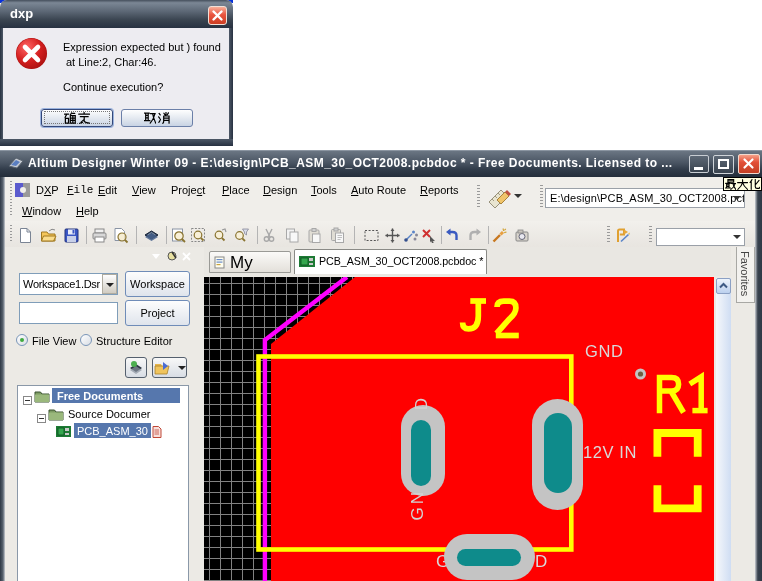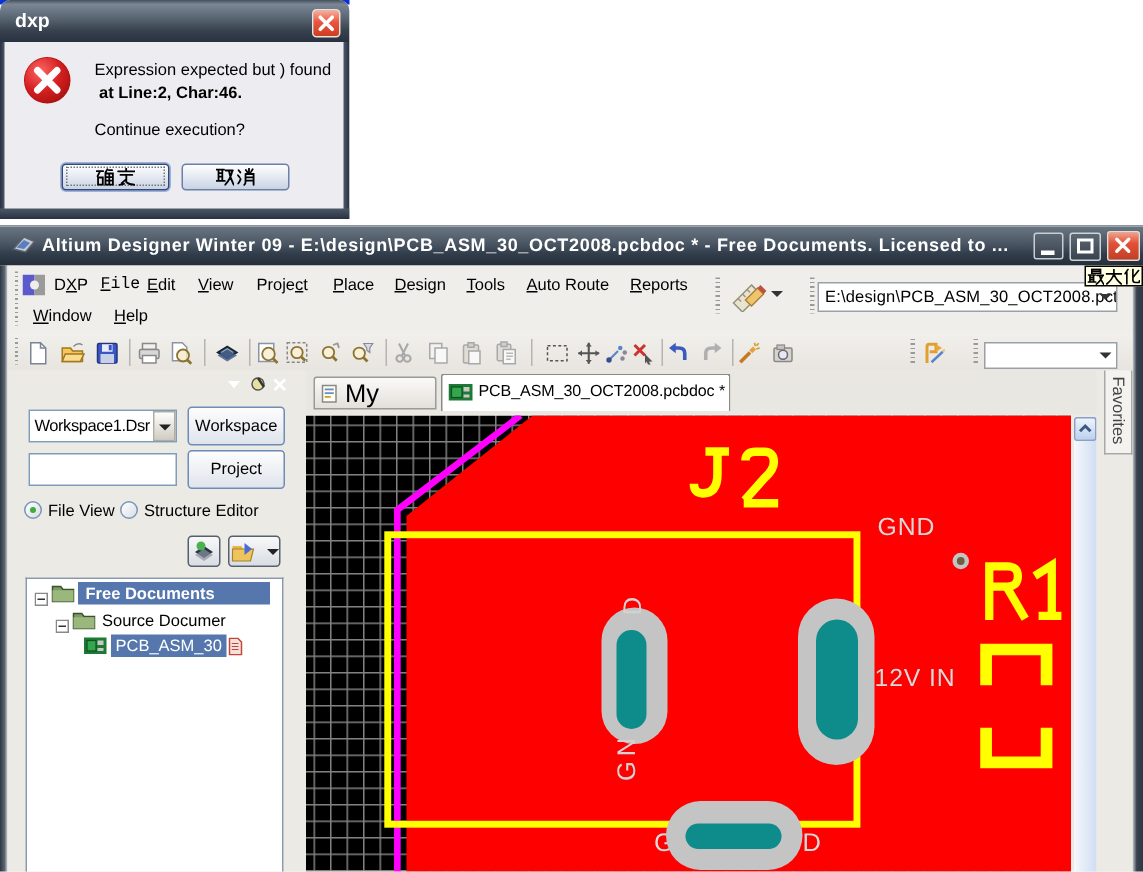--- a/index.html
+++ b/index.html
@@ -409,21 +409,21 @@
     <defs>
           <radialGradient id="eg" cx="0.35" cy="0.3" r="0.9">
       <stop offset="0" stop-color="#f66"></stop>
             <stop offset="0.5" stop-color="#d41f1f"></stop>
             <stop offset="1" stop-color="#9c0c0c"></stop>
     </radialGradient>
         </defs>
     <path d="M10 10 L23 23 M23 10 L10 23" stroke="#fff" stroke-width="4.6" stroke-linecap="round"></path>
   </svg>
   <div class="abs t11" style="left:63px; top:41px;">Expression expected but ) found</div>
-  <div class="abs t11" style="left:66px; top:56px;font-weight:bold;">at Line:2, Char:46.</div>
+  <div class="abs t11" style="left:66px; top:56px;">at Line:2, Char:46.</div>
   <div class="abs t11" style="left:63px; top:81px;">Continue execution?</div>
 
   <div class="abs" id="btnok" style="left:41px; top:109px; width:72px; height:18px; border:1px solid #33477a; border-radius:3px;
     background:linear-gradient(#fefefe,#dfe5ee 60%,#c8d3e4); box-shadow:0 0 0 1px #9ab2dd;">
         <div class="abs" style="left:2px; top:1px; width:66px; height:13px; border:1px dotted #777;"></div>
         <svg class="abs" style="left:22px; top:2px;" width="12" height="12" viewBox="0 0 11.4 11.4">
           <path d="M0.5 2 H4.5 M2.6 2 L1 5.2 M1.3 6 H4.3 V10.5 H1.3 Z M7.2 0.8 L6 2.8 M8.2 1.4 H10.2 M6 3.5 H10.7 V10.5 H6 Z M6 5.8 H10.7 M6 8 H10.7 M8.4 3.5 V10.5" fill="none" stroke="#000" stroke-width="1.15" stroke-linecap="round"></path>
         </svg>
         <svg class="abs" style="left:36px; top:2px;" width="12" height="12" viewBox="0 0 11.4 11.4">
           <path d="M5.8 0.3 V1.8 M0.7 2.1 H11.1 M2.2 4.4 H9.7 M5.9 4.4 V9 M5.9 7 L3 9.6 M1.6 10.7 L4.4 10 M5.9 9 Q7.6 10.4 10.9 10.6" fill="none" stroke="#000" stroke-width="1.15" stroke-linecap="round"></path>

